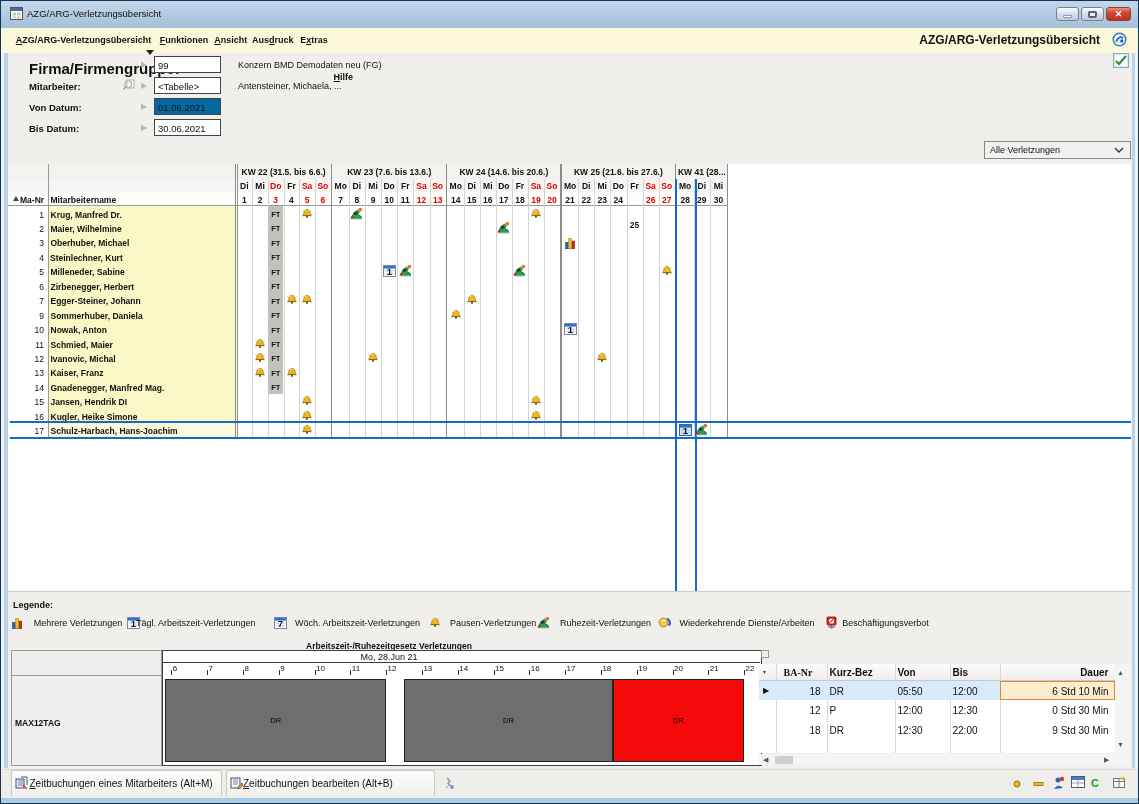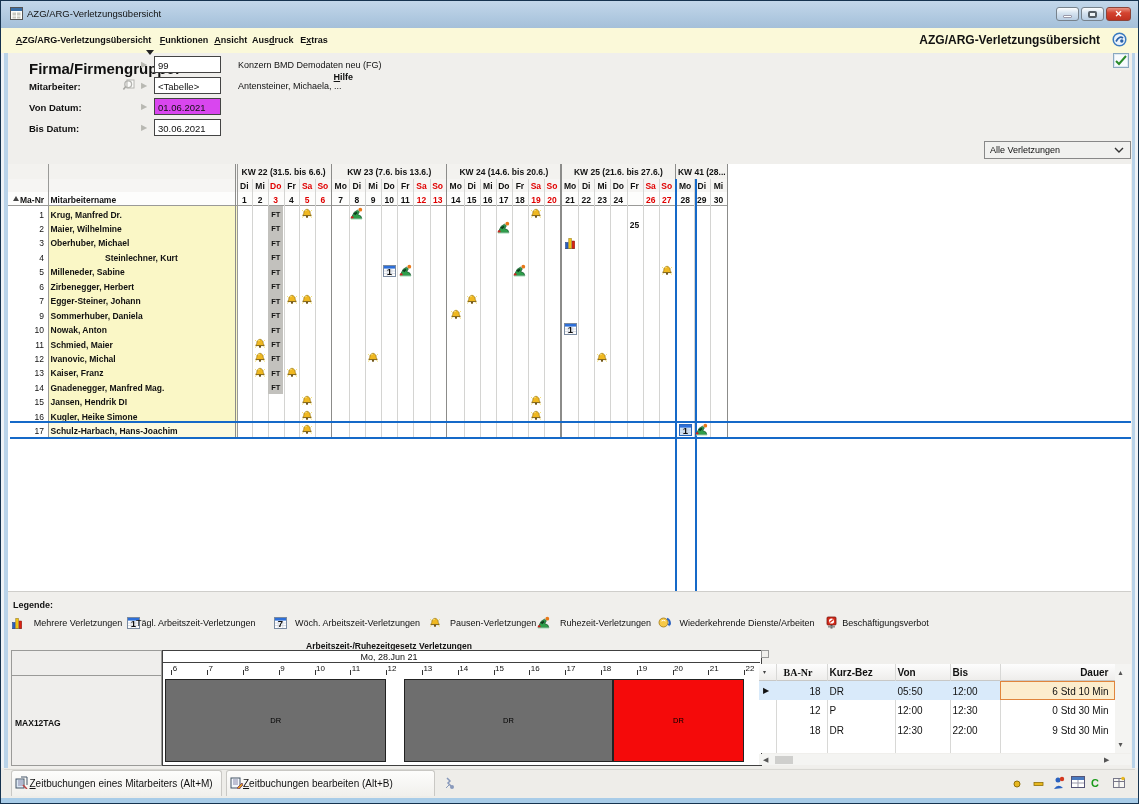--- a/index.html
+++ b/index.html
@@ -48,21 +48,21 @@
 <div class="abs b" style="left:29px;top:60px;font-size:15px;color:#111;">Firma/Firmengruppe:</div>
 <div class="abs" style="left:141px;top:60px;font-size:8px;color:#b8b8b2;">▶</div>
 <div class="abs b" style="left:29px;top:81px;font-size:9.5px;color:#111;">Mitarbeiter:</div>
 <div class="abs" style="left:141px;top:81px;font-size:8px;color:#b8b8b2;">▶</div>
 <div class="abs b" style="left:29px;top:102px;font-size:9.5px;color:#111;">Von Datum:</div>
 <div class="abs" style="left:141px;top:102px;font-size:8px;color:#b8b8b2;">▶</div>
 <div class="abs b" style="left:29px;top:123px;font-size:9.5px;color:#111;">Bis Datum:</div>
 <div class="abs" style="left:141px;top:123px;font-size:8px;color:#b8b8b2;">▶</div>
 <div class="abs" style="left:154px;top:56px;width:67px;height:17px;background:#fff;border:1px solid #444;font-size:9.5px;color:#111;padding:3px 0 0 3px;">99</div>
 <div class="abs" style="left:154px;top:77px;width:67px;height:17px;background:#fff;border:1px solid #444;font-size:9.5px;color:#111;padding:3px 0 0 3px;">&lt;Tabelle&gt;</div>
-<div class="abs" style="left:154px;top:98px;width:67px;height:17px;background:#d946ef;border:1px solid #444;font-size:9.5px;color:#111;padding:3px 16px 0 3px;">01.06.2021</div>
+<div class="abs" style="left:154px;top:98px;width:67px;height:17px;background:#0369a1;border:1px solid #444;font-size:9.5px;color:#111;padding:3px 16px 0 3px;">01.06.2021</div>
 <div class="abs" style="left:154px;top:119px;width:67px;height:17px;background:#fff;border:1px solid #444;font-size:9.5px;color:#111;padding:3px 0 0 3px;">30.06.2021</div>
 <div class="abs" style="left:122px;top:78px;width:14px;height:14px;">
     <svg width="14" height="14">
       <rect x="5" y="2" width="7" height="8" fill="#fbfbf9" stroke="#b4b4b0" stroke-width="1"></rect>
       <circle cx="6.2" cy="6.2" r="3.4" fill="none" stroke="#b4b4b0" stroke-width="1.3"></circle>
       <line x1="3.8" y1="8.6" x2="1.4" y2="11.4" stroke="#a8a8a4" stroke-width="1.6"></line>
     </svg>
   </div>
 <div class="abs" style="left:238px;top:60px;font-size:9px;color:#111;">Konzern BMD Demodaten neu (FG)</div>
 <div class="abs" style="left:238px;top:81px;font-size:9px;color:#111;">Antensteiner, Michaela, ...</div>
@@ -212,21 +212,21 @@
 <div class="abs b" style="left:267.9px;top:354.4px;width:15.7px;text-align:center;font-size:7.5px;color:#111;">FT</div>
 <div class="abs b" style="left:267.9px;top:368.8px;width:15.7px;text-align:center;font-size:7.5px;color:#111;">FT</div>
 <div class="abs b" style="left:267.9px;top:383.3px;width:15.7px;text-align:center;font-size:7.5px;color:#111;">FT</div>
 <div class="abs" style="left:0px;top:209.60px;width:44px;text-align:right;font-size:8.5px;color:#111;">1</div>
 <div class="abs b" style="left:50.5px;top:209.60px;font-size:8.5px;color:#111;white-space:nowrap;">Krug, Manfred Dr.</div>
 <div class="abs" style="left:0px;top:224.04px;width:44px;text-align:right;font-size:8.5px;color:#111;">2</div>
 <div class="abs b" style="left:50.5px;top:224.04px;font-size:8.5px;color:#111;white-space:nowrap;">Maier, Wilhelmine</div>
 <div class="abs" style="left:0px;top:238.48px;width:44px;text-align:right;font-size:8.5px;color:#111;">3</div>
 <div class="abs b" style="left:50.5px;top:238.48px;font-size:8.5px;color:#111;white-space:nowrap;">Oberhuber, Michael</div>
 <div class="abs" style="left:0px;top:252.92px;width:44px;text-align:right;font-size:8.5px;color:#111;">4</div>
-<div class="abs b" style="left:65px;top:252.92px;font-size:8.5px;color:#111;white-space:nowrap;padding-left:40px;">Steinlechner, Kurt</div>
+<div class="abs b" style="left:50px;top:252.92px;font-size:8.5px;color:#111;white-space:nowrap;">Steinlechner, Kurt</div>
 <div class="abs" style="left:0px;top:267.36px;width:44px;text-align:right;font-size:8.5px;color:#111;">5</div>
 <div class="abs b" style="left:50.5px;top:267.36px;font-size:8.5px;color:#111;white-space:nowrap;">Milleneder, Sabine</div>
 <div class="abs" style="left:0px;top:281.80px;width:44px;text-align:right;font-size:8.5px;color:#111;">6</div>
 <div class="abs b" style="left:50.5px;top:281.80px;font-size:8.5px;color:#111;white-space:nowrap;">Zirbenegger, Herbert</div>
 <div class="abs" style="left:0px;top:296.24px;width:44px;text-align:right;font-size:8.5px;color:#111;">7</div>
 <div class="abs b" style="left:50.5px;top:296.24px;font-size:8.5px;color:#111;white-space:nowrap;">Egger-Steiner, Johann</div>
 <div class="abs" style="left:0px;top:310.68px;width:44px;text-align:right;font-size:8.5px;color:#111;">9</div>
 <div class="abs b" style="left:50.5px;top:310.68px;font-size:8.5px;color:#111;white-space:nowrap;">Sommerhuber, Daniela</div>
 <div class="abs" style="left:0px;top:325.12px;width:44px;text-align:right;font-size:8.5px;color:#111;">10</div>
 <div class="abs b" style="left:50.5px;top:325.12px;font-size:8.5px;color:#111;white-space:nowrap;">Nowak, Anton</div>

